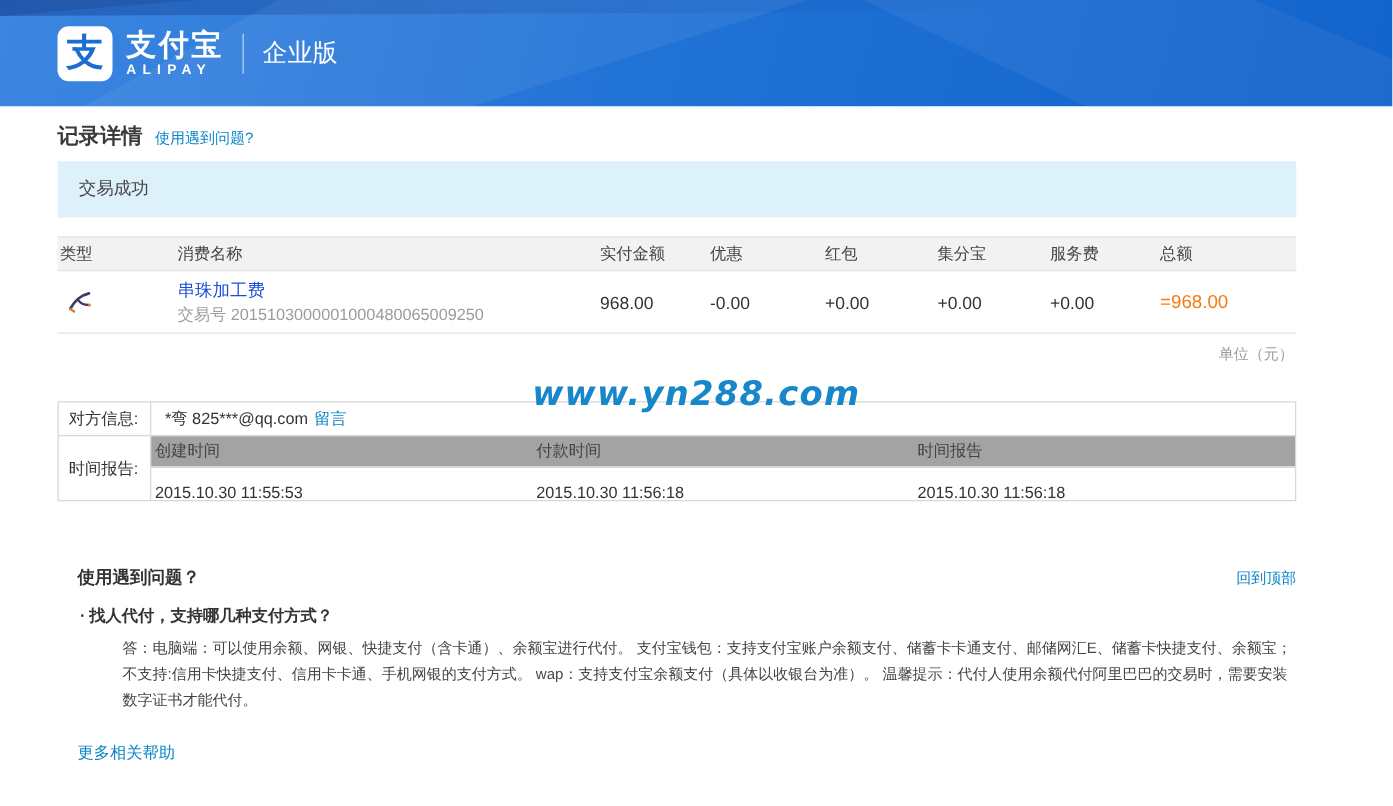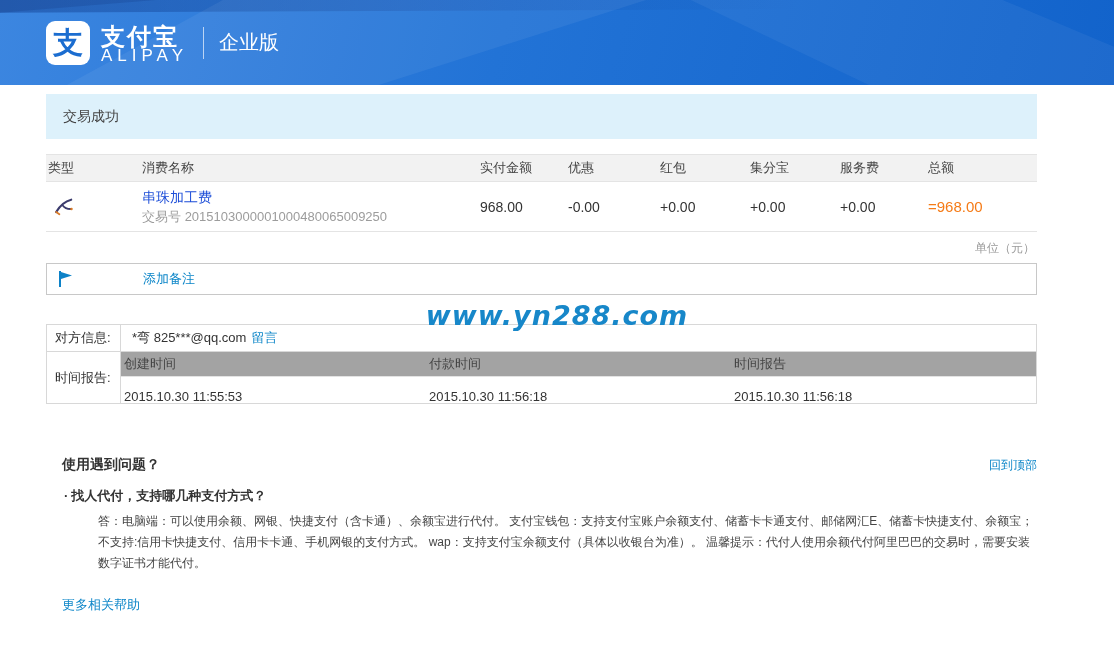--- a/index.html
+++ b/index.html
@@ -19,21 +19,21 @@
     clip-path:polygon(62% 0,90% 0,100% 55%,100% 100%,78% 100%); }
   .banner .shade-dark { position:absolute; inset:0; background:rgba(4,30,92,.14);
     clip-path:polygon(0 15%,14% 0,0 0); }
   .banner-inner { position:absolute; left:46px; top:0; height:100%;
     display:flex; align-items:center; }
   .logo-square { width:44px; height:44px; background:#fff; border-radius:9px;
     display:flex; align-items:center; justify-content:center; }
   .logo-square span { color:#1b6dd0; font-size:30px; font-weight:bold; line-height:1; }
   .brand-text { margin-left:11px; color:#fff; }
   .brand-cn { font-size:24px; font-weight:bold; letter-spacing:2px; line-height:26px; }
-  .brand-en { font-size:17px; letter-spacing:5px; line-height:12px; }
+  .brand-en { font-size:11px; letter-spacing:5px; line-height:12px;font-weight:bold; }
   .brand-divider { width:1px; height:32px; background:rgba(255,255,255,.65); margin:0 15px; }
   .edition { color:#fff; font-size:20px; }
 
   
   .content { width:991px; margin-left:46px; }
 
   .title-row { margin-top:12px; display:flex; align-items:baseline; }
   .page-title { font-size:17px; font-weight:bold; color:#3a3a3a; }
   a.lnk { color:#0b85c8; text-decoration:none; cursor:pointer; }
   .title-row .lnk { font-size:12px; margin-left:10px; }
@@ -108,20 +108,24 @@
       <div class="brand-cn">支付宝</div>
       <div class="brand-en">ALIPAY</div>
     </div>
     <div class="brand-divider"></div>
     <div class="edition">企业版</div>
   </div>
 </div>
 
 <div class="content">
 
+  <div class="title-row">
+    <span class="page-title">记录详情</span>
+    <a class="lnk">使用遇到问题?</a>
+  </div>
 
   <div class="success-banner">交易成功</div>
 
   <div class="tx-table">
     <div class="tx-grid tx-head">
       <div>类型</div>
       <div>消费名称</div>
       <div>实付金额</div>
       <div>优惠</div>
       <div>红包</div>
@@ -149,27 +153,20 @@
       <div>-0.00</div>
       <div>+0.00</div>
       <div>+0.00</div>
       <div>+0.00</div>
       <div class="cell-total">=968.00</div>
     </div>
   </div>
 
   <div class="unit-note">单位（元）</div>
 
-  <div class="addnote-box">
-    <svg class="flag" viewBox="0 0 15 16">
-      <rect x="1" y="0" width="2" height="16" fill="#0d82c8"></rect>
-      <polygon points="3,1 14,4.5 3,8" fill="#0d82c8"></polygon>
-    </svg>
-    <a class="lnk">添加备注</a>
-  </div>
 
   <div class="info-table">
     <div class="info-row">
       <div class="info-label">对方信息:</div>
       <div class="party-value-cell">
         <span>*弯 825***@qq.com</span>
         <a class="lnk">留言</a>
       </div>
     </div>
     <div class="info-row">

